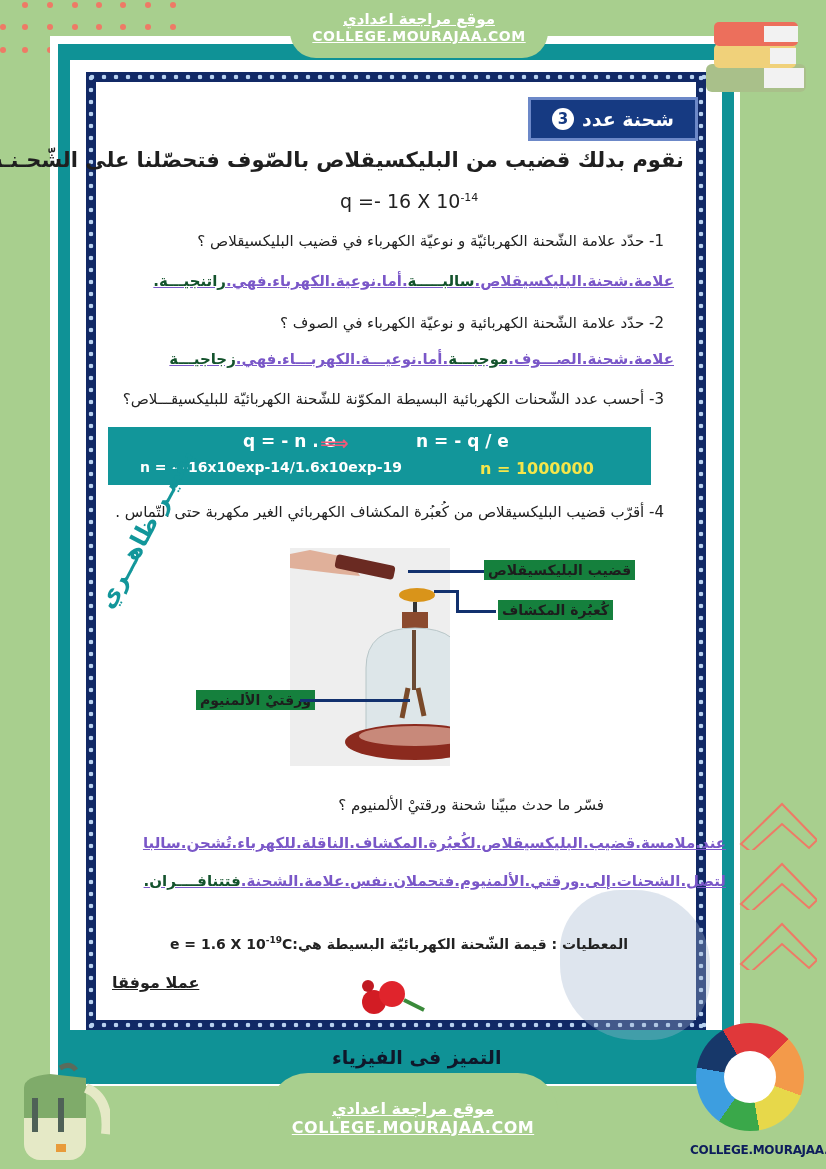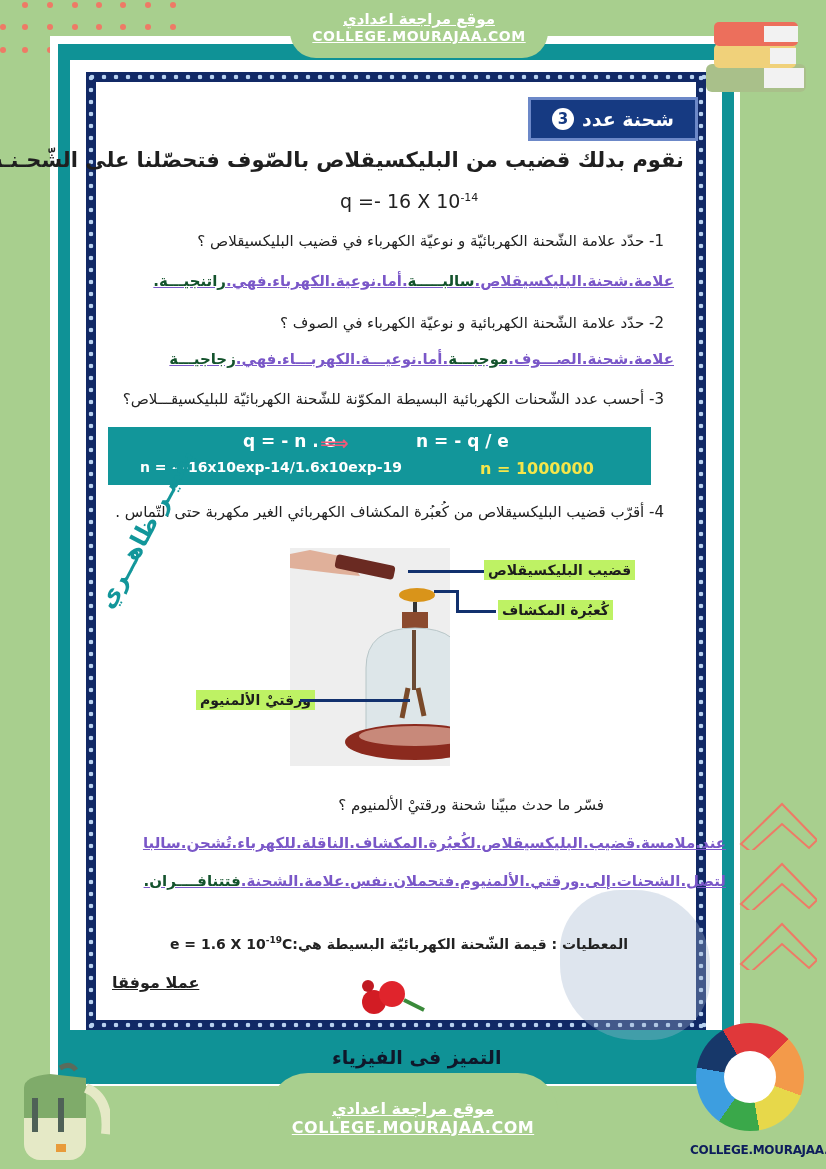--- a/index.html
+++ b/index.html
@@ -32,21 +32,21 @@
   .charge{left:340px;top:190px;font-size:19px;font-weight:normal;direction:ltr;color:#222;}
   .q{font-size:15px;right:162px;}
   .ans{font-size:15px;font-weight:bold;right:152px;color:#7a57c8;text-decoration:underline;text-decoration-color:#7a57c8;}
   .ans .red{color:#14532d;text-decoration-color:#e0303d;}
   .formula-box{position:absolute;left:108px;top:427px;width:543px;height:58px;background:#12969a;color:#fff;font-weight:bold;font-size:17px;}
   .f1{position:absolute;left:118px;top:4px;margin-left:17px;}
   .arrow{position:absolute;left:212px;top:4px;color:#ee5a7a;font-size:20px;}
   .f2{position:absolute;left:308px;top:4px;}
   .f3{position:absolute;left:32px;top:32px;font-size:14px;text-align:center;}
   .f4{position:absolute;left:372px;top:32px;color:#f5e64a;font-size:16px;}
-  .label-box{position:absolute;background:#bef264;font-size:14px;font-weight:bold;direction:rtl;color:#1d1d1d;padding:2px 4px;}
+  .label-box{position:absolute;background:#15803d;font-size:14px;font-weight:bold;direction:rtl;color:#1d1d1d;padding:2px 4px;}
   .line{position:absolute;background:#12316e;}
   .sig{position:absolute;left:92px;top:600px;transform:rotate(-62deg);transform-origin:left top;color:#12969a;font-size:24px;font-weight:bold;direction:rtl;white-space:nowrap;}
   .footer-title{position:absolute;left:332px;top:1046px;color:#0f172a;font-size:19px;font-weight:bold;direction:rtl;}
   .chev{position:absolute;left:737px;width:80px;height:60px;}
   .logo-ring{position:absolute;left:696px;top:1023px;width:108px;height:108px;border-radius:50%;
     background:conic-gradient(#e0383a 0 45deg,#f39a4a 45deg 110deg,#e7d84a 110deg 170deg,#3aa84a 170deg 215deg,#3d9ee0 215deg 280deg,#17386a 280deg 330deg,#e0383a 330deg 360deg);}
   .logo-hole{position:absolute;left:28px;top:28px;width:52px;height:52px;border-radius:50%;background:#fff;}
   .logo-text{position:absolute;left:690px;top:1143px;color:#0d1d5c;font-weight:bold;font-size:12px;letter-spacing:-0.3px;}
   .watermark{position:absolute;left:560px;top:890px;width:150px;height:150px;border-radius:40% 50% 40% 50%;background:rgba(160,180,205,0.35);}
 </style>

